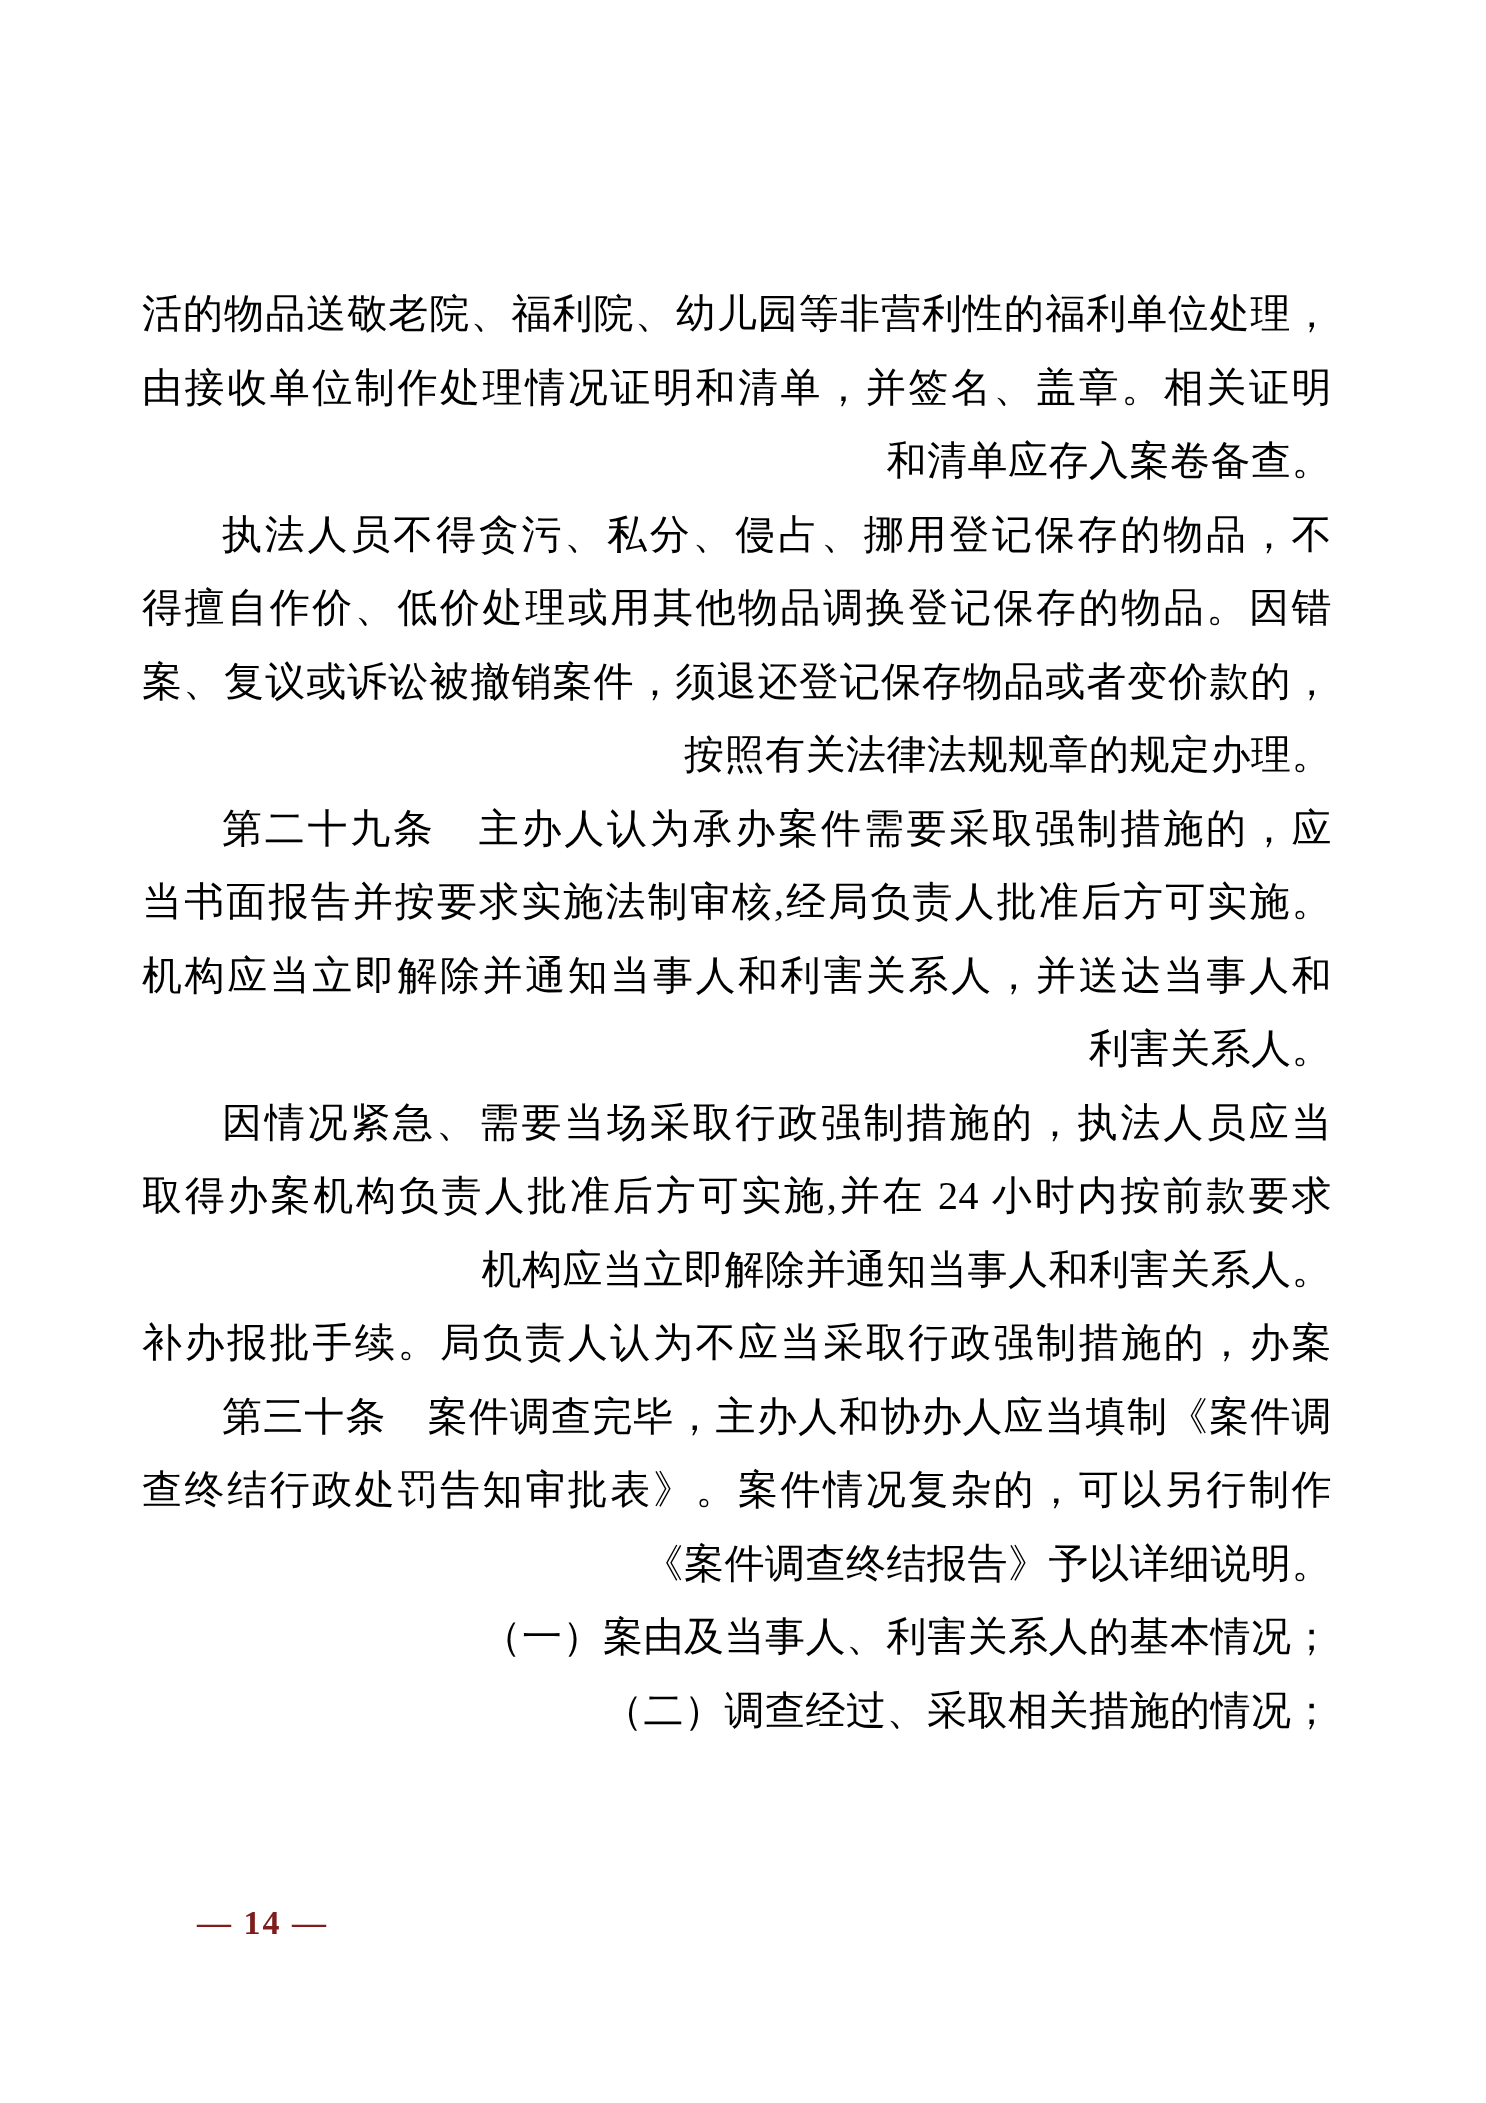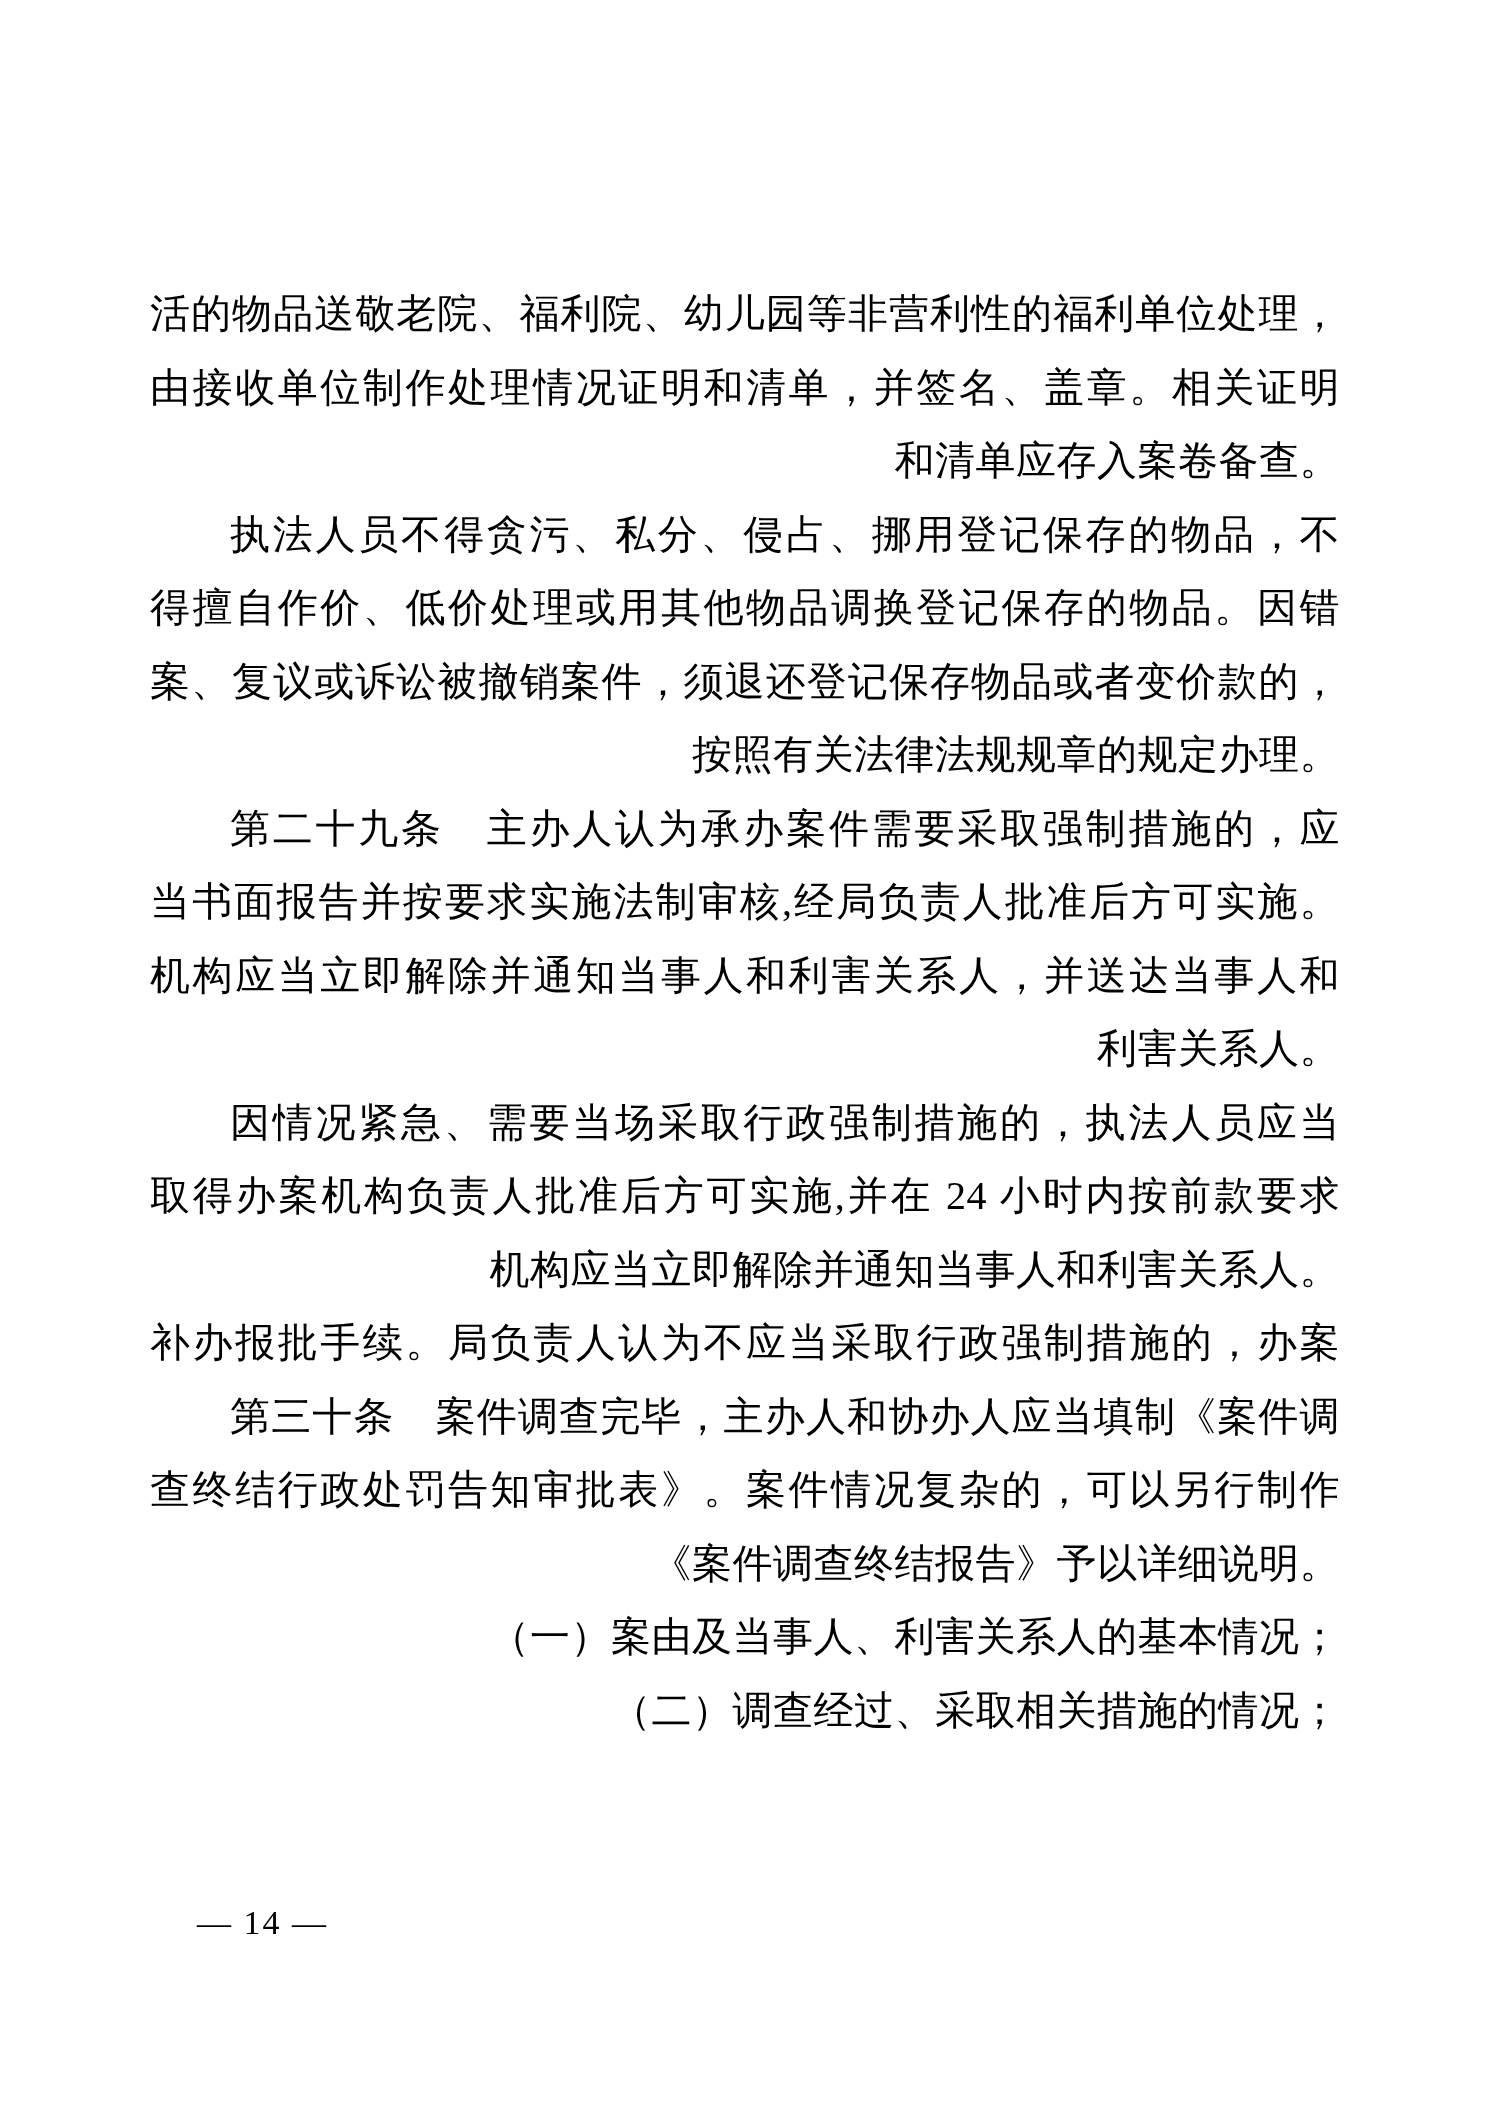--- a/index.html
+++ b/index.html
@@ -11,21 +11,21 @@
     position: relative;
     width: 1486px;
     height: 2103px;
     background: #ffffff;
     overflow: hidden;
     font-family: "Liberation Serif", "DejaVu Serif", serif;
     color: #000000;
   }
   .content {
     position: absolute;
-    left: 150px;
+    left: 142px;
     top: 277px;
     width: 1190px;
   }
   .line {
     height: 73.5px;
     line-height: 73.5px;
     font-size: 40px;
     letter-spacing: 0.5px;
     white-space: nowrap;
     text-align: right;
@@ -41,21 +41,22 @@
   .line.i {
     text-indent: 80px;
   }
   .footer {
     position: absolute;
     left: 197px;
     top: 1903px;
     font-size: 34px;
     line-height: 40px;
     letter-spacing: 2px;
-    color: #000000;
+    color: #7f1d1d;
+    font-weight: bold;
   }
 </style>
 </head>
 <body>
 
 <div class="page">
   <div class="content">
     <div class="line j">活的物品送敬老院、福利院、幼儿园等非营利性的福利单位处理，</div>
     <div class="line j">由接收单位制作处理情况证明和清单，并签名、盖章。相关证明</div>
     <div class="line">和清单应存入案卷备查。</div>

